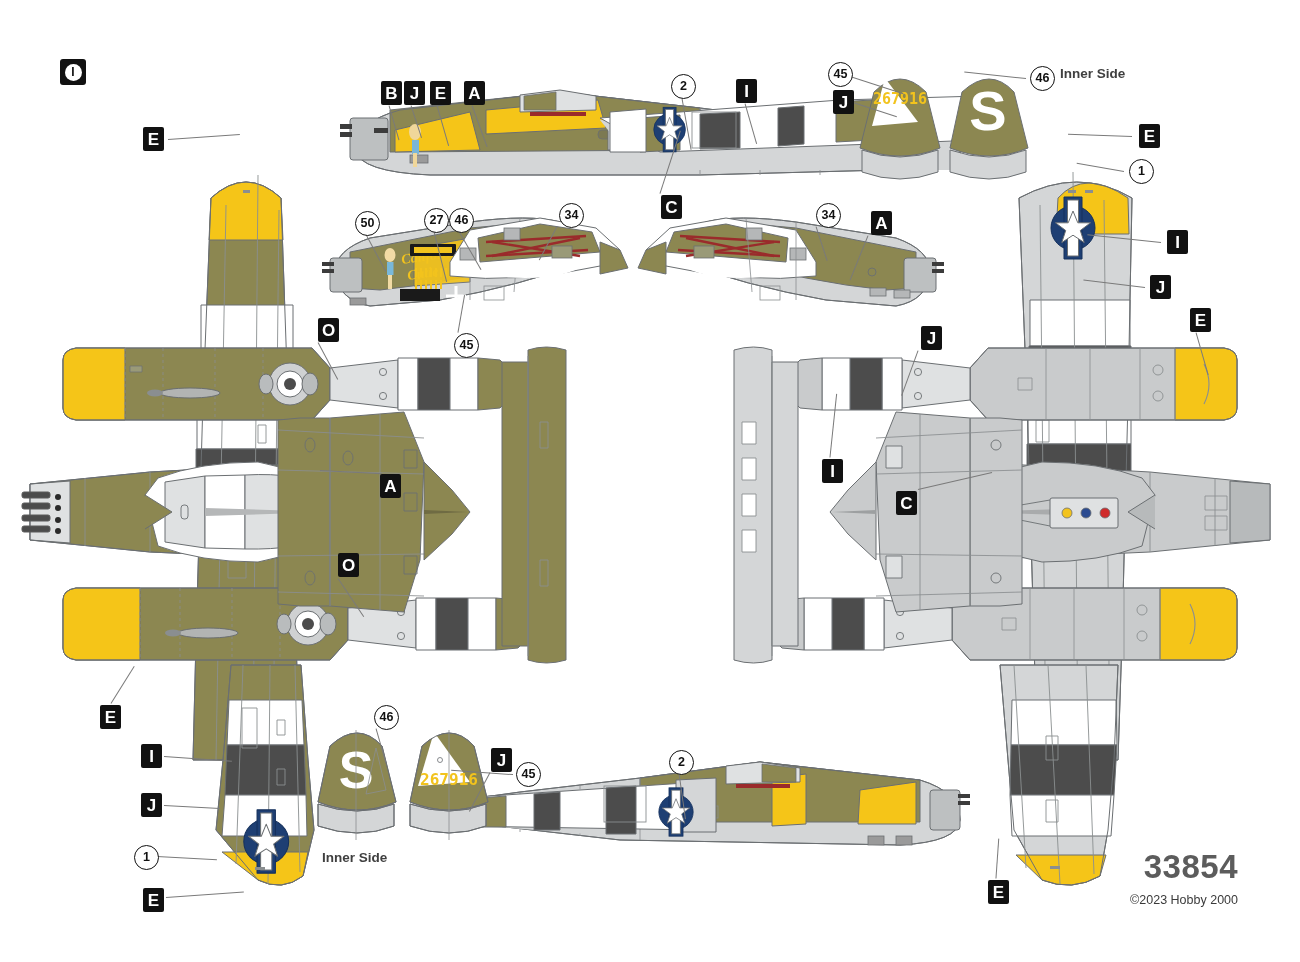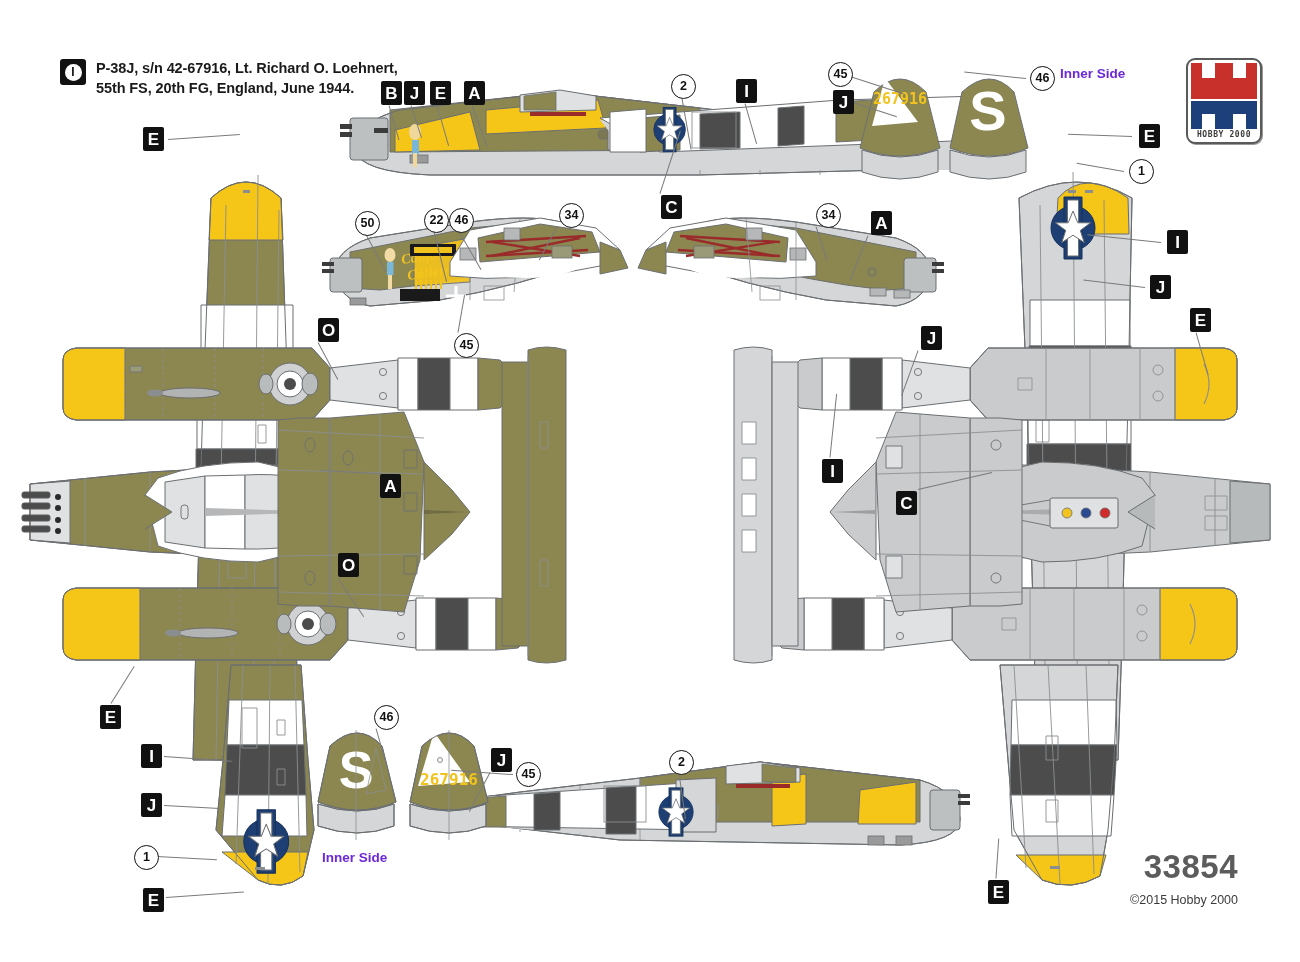--- a/index.html
+++ b/index.html
@@ -34,48 +34,36 @@
   #kit-number{position:absolute;right:62px;top:848px;font-size:33px;font-weight:700;color:#5c5c5c;letter-spacing:0.5px;}
   #copyright{position:absolute;right:62px;top:893px;font-size:12.5px;color:#3a3a3a;}
 
   
   .letter-tag{position:absolute;background:#111;color:#fff;width:21px;height:24px;border-radius:2px;
        display:flex;align-items:center;justify-content:center;font-size:17px;font-weight:800;line-height:1;}
   .num-tag{position:absolute;width:23px;height:23px;border-radius:50%;border:1.6px solid #111;
        background:#fff;display:flex;align-items:center;justify-content:center;
        font-size:12.5px;font-weight:600;line-height:1;color:#111;}
   .lead{position:absolute;background:#7a7a7a;height:1.1px;transform-origin:0 50%;}
-  .sidelabel{position:absolute;font-size:13.5px;font-weight:600;color:#6d28d9;}
+  .sidelabel{position:absolute;font-size:13.5px;font-weight:600;color:#404040;}
   svg{display:block;overflow:visible;}
 </style>
 </head>
 <body>
 
 <div class="root">
 
   <div id="header-block">
     <div class="variant-badge">
       <span class="ring">
           <b>I</b>
         </span>
     </div>
-    <div id="header-text">P-38J, s/n 42-67916, Lt. Richard O. Loehnert,
-55th FS, 20th FG, England, June 1944.</div>
   </div>
 
-  <div id="brand-logo">
-    <div class="top"></div>
-    <div class="bot"></div>
-    <div class="notchL"></div>
-    <div class="notchR"></div>
-    <div class="notchLB"></div>
-    <div class="notchRB"></div>
-    <div class="seam"></div>
-    <div id="brand-name">HOBBY 2000</div>
-  </div>
 
   <svg id="artwork" width="1300" height="962" viewBox="0 0 1300 962" style="position:absolute;left:0;top:0">
     <defs>
       <g id="usstar">
         <circle cx="0" cy="0" r="22" fill="#1e3f73" stroke="#14305c" stroke-width="1"></circle>
         <rect x="-9" y="-31" width="18" height="62" fill="#1e3f73" stroke="#14305c" stroke-width="1"></rect>
         <rect x="-5.5" y="-28" width="11" height="56" fill="#ffffff"></rect>
         <path d="M0,-17 L4.8,-5.2 L17.5,-5.2 L7.3,2.5 L11.2,14.5 L0,7.2 L-11.2,14.5 L-7.3,2.5 L-17.5,-5.2 L-4.8,-5.2 Z" fill="#ffffff"></path>
       </g>
     </defs>
@@ -584,21 +572,21 @@
       <div class="letter-tag" style="left: 988px; top: 880px;">E</div>
       <div class="lead" style="left: 682px; top: 98px; width: 52px; transform: rotate(80deg);"></div>
       <div class="num-tag" style="left: 671px; top: 74px;">2</div>
       <div class="lead" style="left: 850px; top: 76px; width: 56px; transform: rotate(18deg);"></div>
       <div class="num-tag" style="left: 828px; top: 62px;">45</div>
       <div class="lead" style="left: 1026px; top: 78px; width: 62px; transform: rotate(186deg);"></div>
       <div class="num-tag" style="left: 1030px; top: 66px;">46</div>
       <div class="lead" style="left: 366px; top: 234px; width: 42px; transform: rotate(62deg);"></div>
       <div class="num-tag" style="left: 355px; top: 211px;">50</div>
       <div class="lead" style="left: 434px; top: 231px; width: 52px; transform: rotate(76deg);"></div>
-      <div class="num-tag" style="left: 424px; top: 208px;">22</div>
+      <div class="num-tag" style="left: 424px; top: 208px;">27</div>
       <div class="lead" style="left: 459px; top: 231px; width: 44px; transform: rotate(60deg);"></div>
       <div class="num-tag" style="left: 449px; top: 208px;">46</div>
       <div class="lead" style="left: 557px; top: 226px; width: 38px; transform: rotate(118deg);"></div>
       <div class="num-tag" style="left: 559px; top: 203px;">34</div>
       <div class="lead" style="left: 816px; top: 226px; width: 36px; transform: rotate(72deg);"></div>
       <div class="num-tag" style="left: 816px; top: 203px;">34</div>
       <div class="lead" style="left: 458px; top: 332px; width: 38px; transform: rotate(-80deg);"></div>
       <div class="num-tag" style="left: 454px; top: 333px;">45</div>
       <div class="lead" style="left: 1124px; top: 171px; width: 48px; transform: rotate(190deg);"></div>
       <div class="num-tag" style="left: 1129px; top: 159px;">1</div>
@@ -609,15 +597,15 @@
       <div class="lead" style="left: 513px; top: 774px; width: 62px; transform: rotate(184deg);"></div>
       <div class="num-tag" style="left: 516px; top: 762px;">45</div>
       <div class="lead" style="left: 679px; top: 773px; width: 46px; transform: rotate(82deg);"></div>
       <div class="num-tag" style="left: 669px; top: 750px;">2</div>
     </div>
 
   <div class="sidelabel" style="left:1060px;top:66px">Inner Side</div>
   <div class="sidelabel" style="left:322px;top:850px">Inner Side</div>
 
   <div id="kit-number">33854</div>
-  <div id="copyright">©2015 Hobby 2000</div>
+  <div id="copyright">©2023 Hobby 2000</div>
 
 </div>
 
 </body></html>

